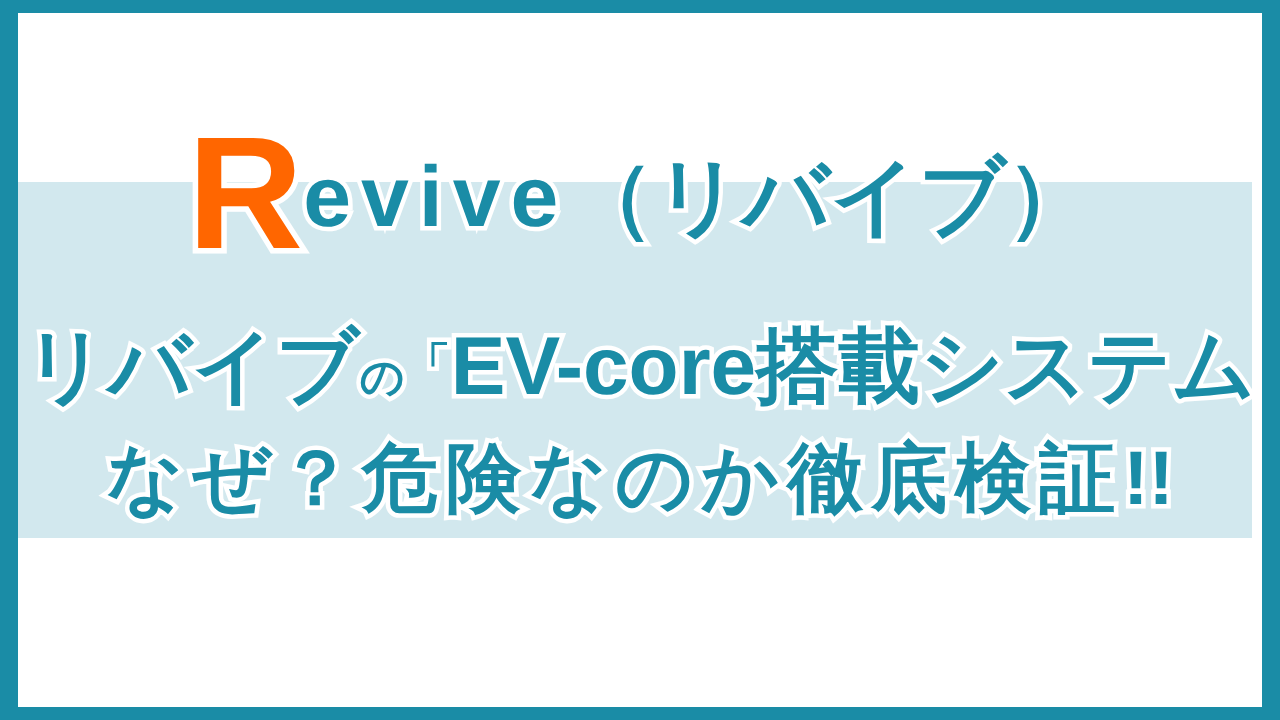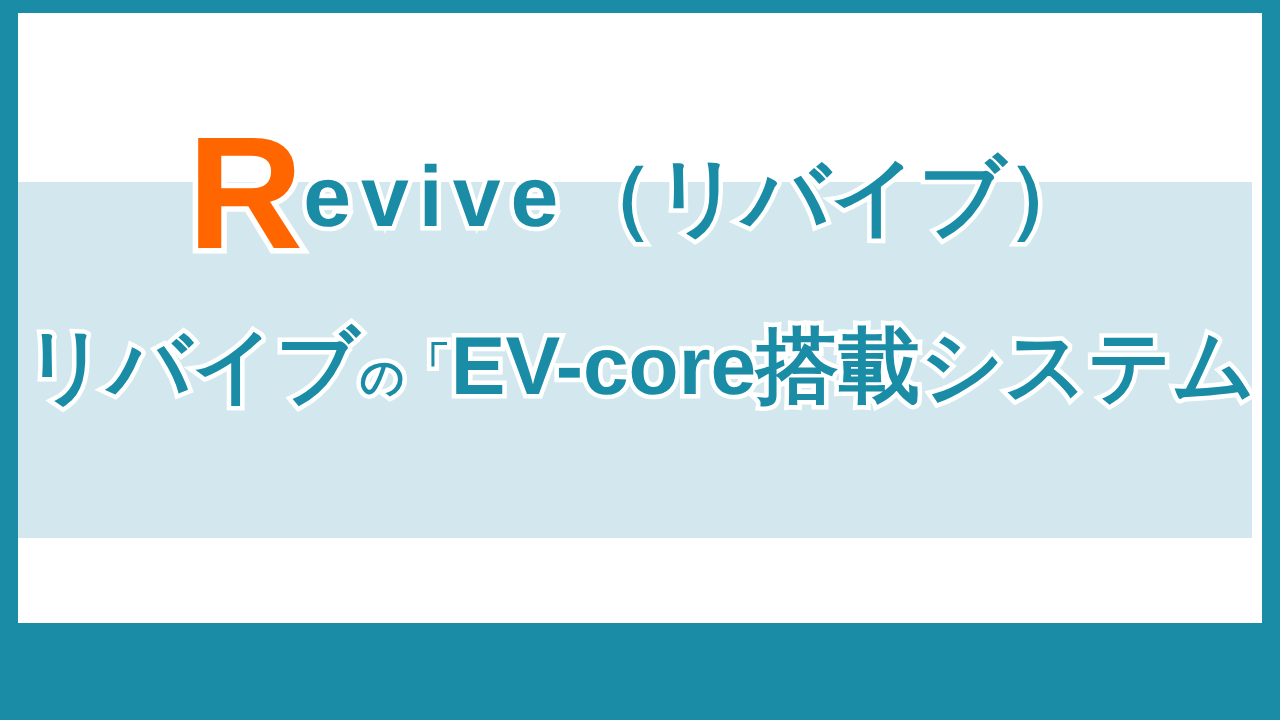--- a/index.html
+++ b/index.html
@@ -14,21 +14,21 @@
     overflow: hidden;
     background: #1a8ca6;
     font-family: "Liberation Sans", "DejaVu Sans", sans-serif;
   }
   
   #card {
     position: absolute;
     left: 18px;
     top: 13px;
     width: 1244px;  
-    height: 610px;  
+    height: 694px;  
     background: #ffffff;
     overflow: hidden;
   }
   
   #band {
     position: absolute;
     left: 0px;
     top: 169px;      
     width: 1234px;   
     height: 356px;   
@@ -104,16 +104,17 @@
   <div id="card">
 
     <div id="band"></div>
 
     <div id="text-block">
 
       <div class="line" id="line-title"><span class="brand-initial">R</span><span class="brand-rest">evive</span><span class="brand-kana">（リバイブ）</span></div>
 
       <div class="line" id="line-sub1"><span class="name">リバイブ</span><span class="particle">の</span><span class="quote-open">「</span><span class="product">EV-core搭載システム</span></div>
 
+      <div class="line" id="line-sub2"><span>なぜ？危険なのか徹底検証</span><span class="bang">!!</span></div>
 
     </div>
   </div>
 </div>
 
 </body></html>

